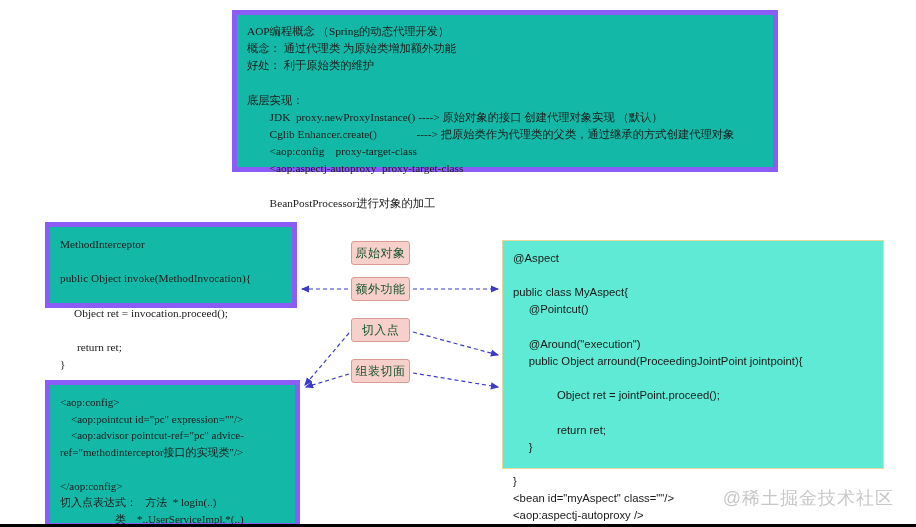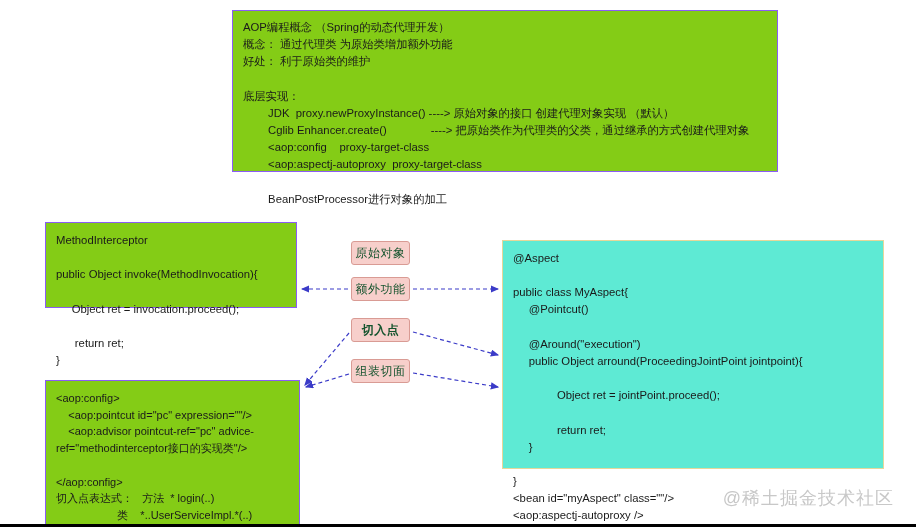--- a/index.html
+++ b/index.html
@@ -21,22 +21,23 @@
   
   .box {
     position: absolute;
     box-sizing: border-box;
     white-space: pre;
     color: #1a1a1a;
     line-height: 1.52;
   }
 
   .blue-box {
-    background: #84cc16;
-    border: 1px solid #8b5cf6;
+    background: #14b8a6;
+    border: 5px solid #8b5cf6;
+    font-family: Liberation Serif, serif;
   }
   .yellow-box {
     background: #5eead4;
     border: 1px solid #e6d79a;
   }
   .round-box {
     background: #f6f6f6;
     border: 1px solid #b9b9b9;
     border-radius: 34px;
   }
@@ -144,21 +145,21 @@
      }
 
 }
 &lt;bean id="myAspect" class=""/&gt;
 &lt;aop:aspectj-autoproxy /&gt;</div>
 
   <div class="box pink-box" style="left:351px; top:241px; width:59px; height:24px;">原始对象</div>
 
   <div class="box pink-box" style="left:351px; top:277px; width:59px; height:24px;">额外功能</div>
 
-  <div class="box pink-box" style="left:351px; top:318px; width:59px; height:24px;font-weight:bold;">切入点</div>
+  <div class="box pink-box" style="left:351px; top:318px; width:59px; height:24px;">切入点</div>
 
   <div class="box pink-box" style="left:351px; top:359px; width:59px; height:24px;text-align:center;">组装切面</div>
 
   <svg class="svg-layer">
     <defs>
       <marker id="ah" markerWidth="7" markerHeight="7" refX="6" refY="3" orient="auto" markerUnits="strokeWidth">
         <path d="M0,0 L7,3 L0,6 z" fill="#3b3bc8"></path>
       </marker>
     </defs>
 

